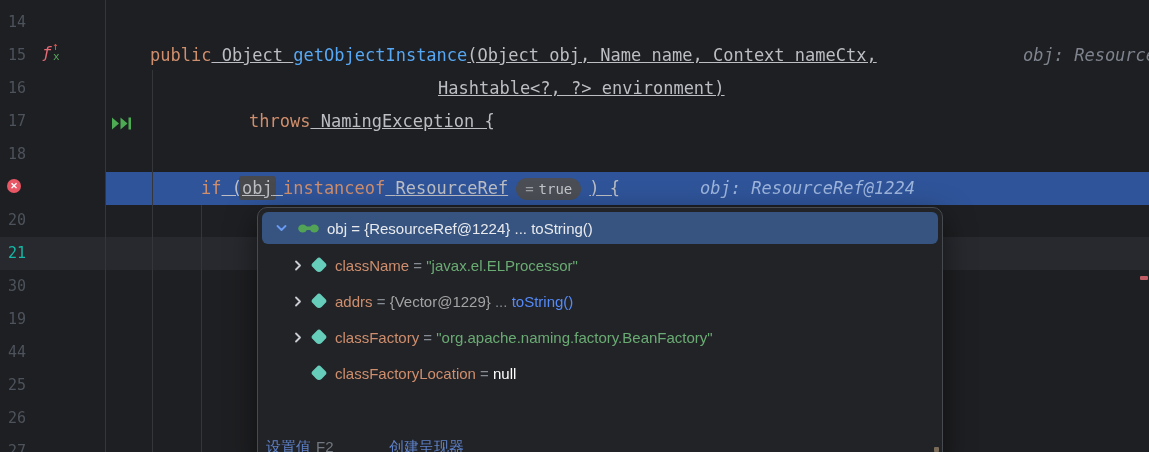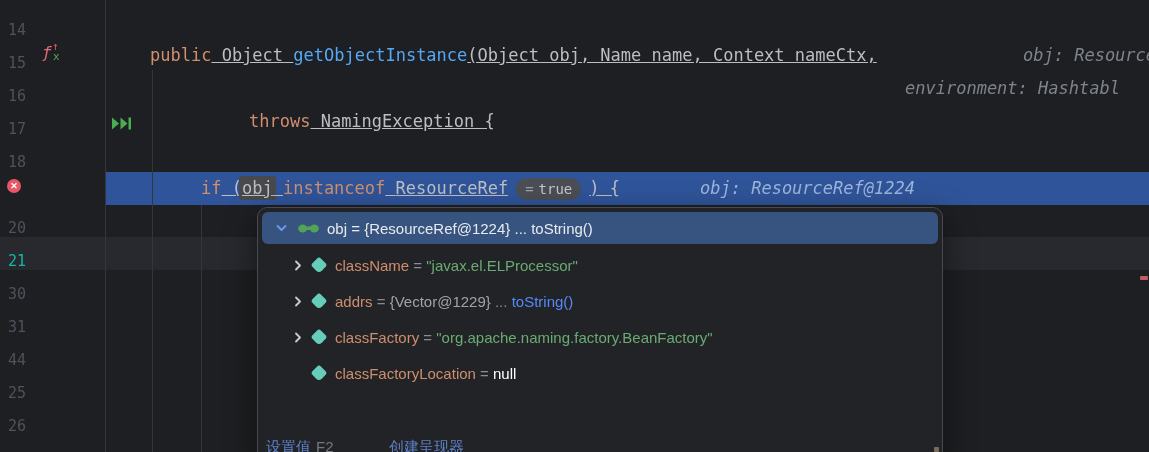--- a/index.html
+++ b/index.html
@@ -9,21 +9,21 @@
   }
   
   .vguide{position:absolute;width:1px;background:#33363B;z-index:2;}
   
   .band{position:absolute;left:0;right:0;height:33px;z-index:1;}
   .band-exec{left:105px;background:#2F5499;}
   .band-caret{background:#27292E;}
   
   .lnum{
     position:absolute;left:8px;width:40px;height:33px;line-height:33px;
-    font-size:15px;color:#4D535C;z-index:3;margin-top:8px;
+    font-size:15px;color:#4D535C;z-index:3;
   }
   .lnum-current{color:#14b8a6;}
   
   .code-row{
     position:absolute;left:0;right:0;height:33px;line-height:33px;
     font-size:17px;white-space:pre;z-index:3;color:#BCBEC4;
   }
   .tok-kw{color:#CF8E6D;}
   .tok-plain{color:#BCBEC4;text-decoration:underline;}
   .tok-method{color:#56A8F5;}
@@ -93,21 +93,21 @@
   <div class="band band-exec" style="top:172px"></div>
 
   <span class="lnum" style="top:6px">14</span>
   <span class="lnum" style="top:39px">15</span>
   <span class="lnum" style="top:72px">16</span>
   <span class="lnum" style="top:105px">17</span>
   <span class="lnum" style="top:138px">18</span>
   <span class="lnum" style="top:204px">20</span>
   <span class="lnum lnum-current" style="top:237px">21</span>
   <span class="lnum" style="top:270px">30</span>
-  <span class="lnum" style="top:303px">31</span>
+  <span class="lnum" style="top:303px">19</span>
   <span class="lnum" style="top:336px">44</span>
   <span class="lnum" style="top:369px">25</span>
   <span class="lnum" style="top:402px">26</span>
   <span class="lnum" style="top:435px">27</span>
 
   <span class="fx-icon">
     <span class="f">ƒ</span>
     <span class="up">↑</span>
     <span class="x">x</span>
   </span>
@@ -116,21 +116,21 @@
       <polygon points="0,0.5 7,6.5 0,12.5" fill="#4DAB54"></polygon>
       <polygon points="8.5,0.5 15.5,6.5 8.5,12.5" fill="#4DAB54"></polygon>
       <rect x="16.5" y="0.5" width="2.5" height="12" fill="#4DAB54"></rect>
     </svg>
   </span>
   <div class="bp">✕</div>
 
 
   <div class="code-row" style="top:39px;padding-left:150px"><span class="tok-kw">public</span><span class="tok-plain"> Object </span><span class="tok-method">getObjectInstance</span><span class="tok-plain">(Object obj, Name name, Context nameCtx,</span><span class="hint" style="left:1023px">obj: ResourceRef@1224</span></div>
 
-  <div class="code-row" style="top:72px;padding-left:438px"><span class="hint" style="left:905px">environment: Hashtabl</span></div>
+  <div class="code-row" style="top:72px;padding-left:438px"><span class="tok-plain">Hashtable&lt;?, ?&gt; environment)</span></div>
 
   <div class="code-row" style="top:105px;padding-left:249px"><span class="tok-kw">throws</span><span class="tok-plain"> NamingException {</span></div>
 
   <div class="code-row" style="top:172px;padding-left:201px"><span class="tok-kw">if</span><span class="tok-plain"> (</span><span class="tok-plain tok-var-eval">obj</span><span class="tok-plain"> </span><span class="tok-kw">instanceof</span><span class="tok-plain"> </span><span class="tok-plain">ResourceRef</span><span class="eval-pill"><span class="eq">=</span><span class="val">true</span></span><span class="tok-plain">) {</span><span class="hint hint-exec" style="left:700px">obj: ResourceRef@1224</span></div>
 
   <div class="stripe-mark"></div>
 
   <div class="popup">
 
     <div class="popup-row row-root">

